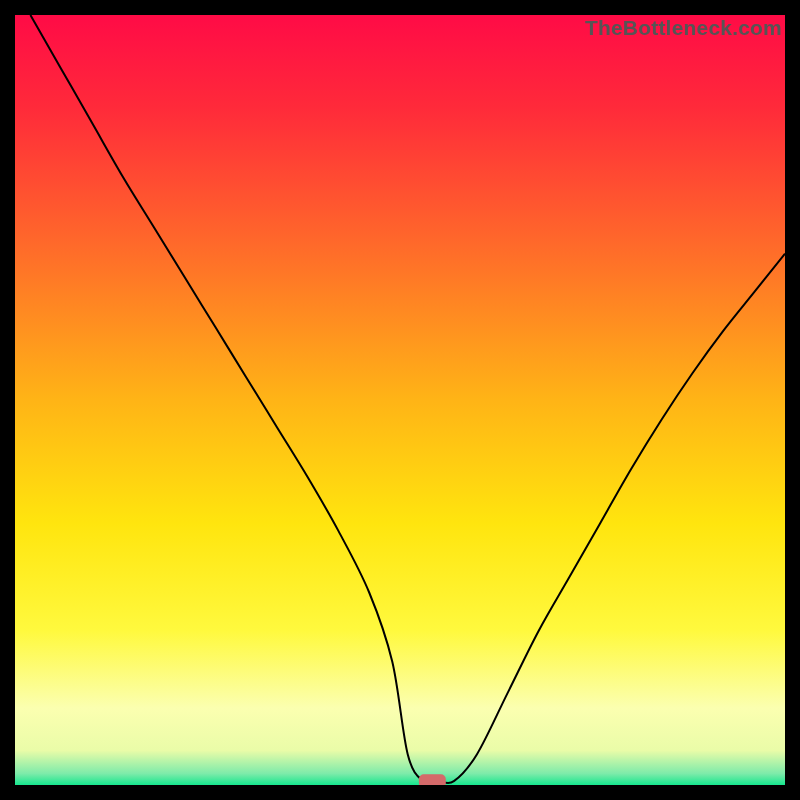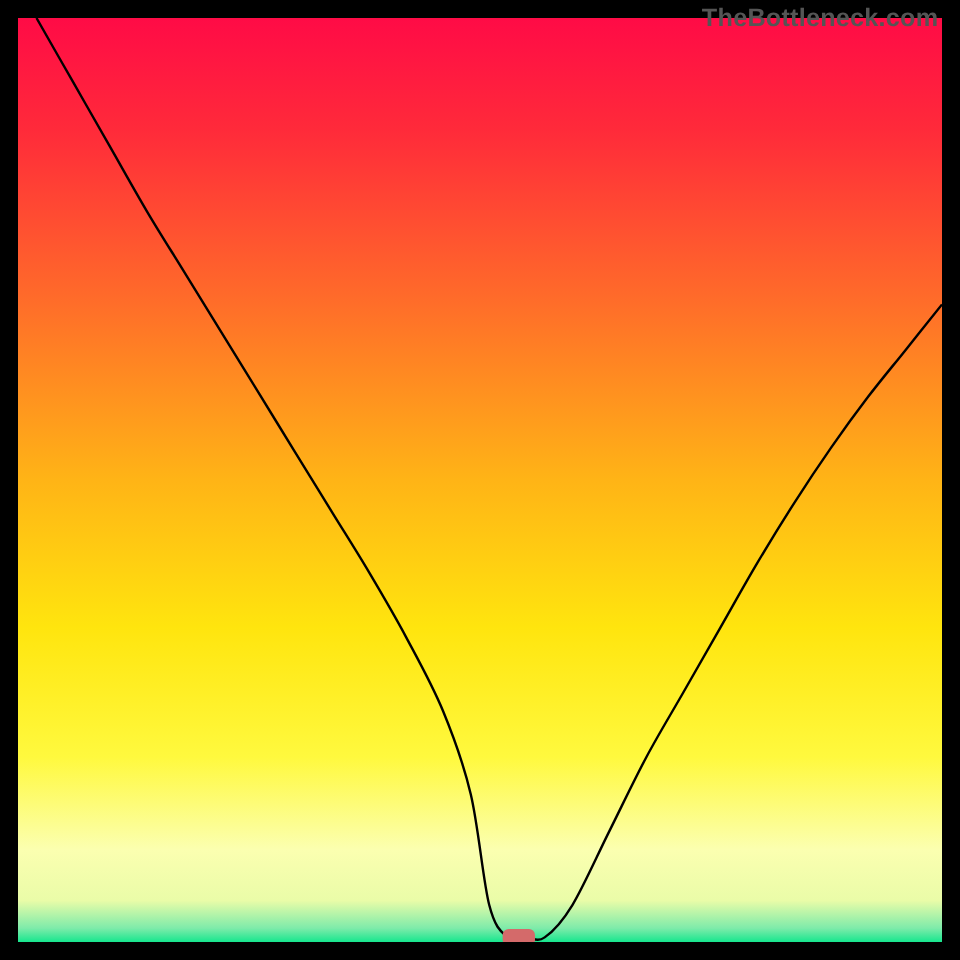--- a/index.html
+++ b/index.html
@@ -13,21 +13,21 @@
   .frame {
     position: absolute;
     left: 15px;
     top: 15px;
     width: 770px;
     height: 770px;
     background: #000;
   }
   .watermark {
     position: absolute;
-    top: 4px;
+    top: 16px;
     right: 18px;
     font-family: Arial, Helvetica, sans-serif;
     font-size: 21px;
     font-weight: 600;
     color: #555;
     letter-spacing: 0.2px;
     z-index: 10;
   }
   svg {
     position: absolute;

